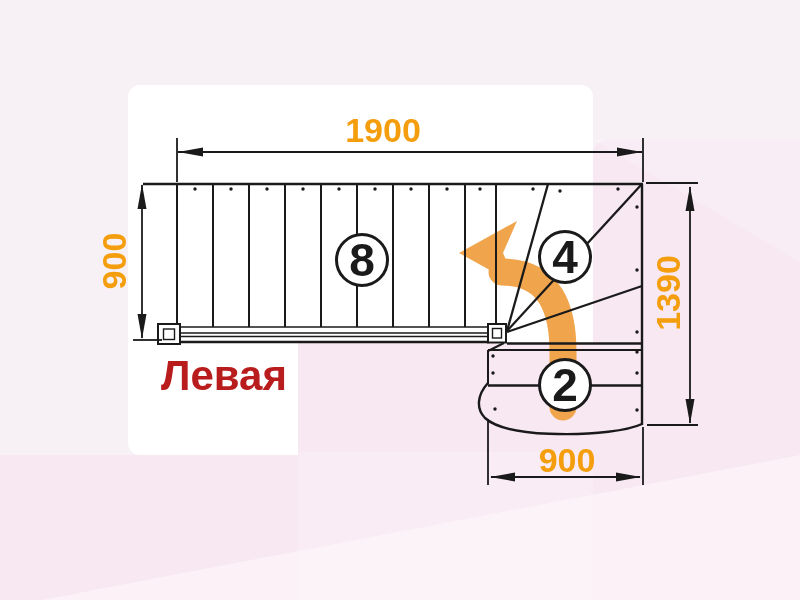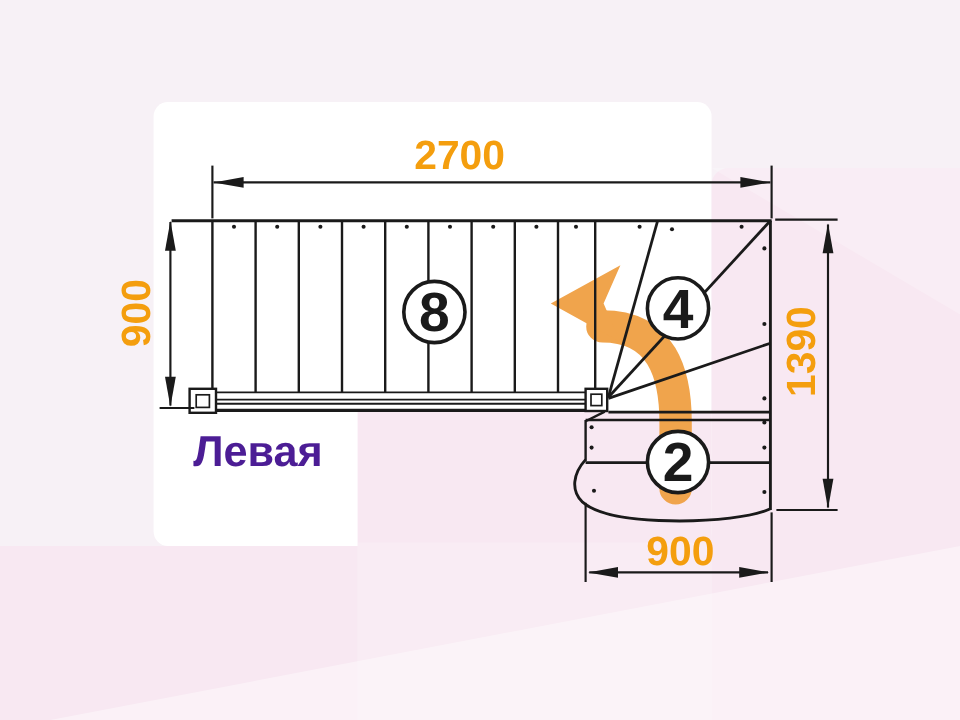--- a/index.html
+++ b/index.html
@@ -28,21 +28,21 @@
   }
   .vert{transform:rotate(-90deg);}
   .count-circle{
     position:absolute;width:54px;height:54px;border:3px solid #1a1a1a;border-radius:50%;
     background:#FFFFFF;box-sizing:border-box;
     display:flex;align-items:center;justify-content:center;
     font-size:46px;font-weight:bold;color:#1a1a1a;line-height:46px;
   }
   #plan-title{
     position:absolute;left:161px;top:352px;width:160px;
-    font-size:36px;font-weight:bold;color:#4c1d95;line-height:48px;
+    font-size:42px;font-weight:bold;color:#b91c1c;line-height:48px;
   }
 </style>
 </head>
 <body>
 
 <div id="stage">
 
   <div class="bg" id="bg-white"></div>
   <div class="bg" id="bg-pink-right"></div>
   <div class="bg" id="bg-pink-mid"></div>
@@ -161,20 +161,20 @@
   <div class="count-circle" style="left:335px;top:233px;">
     <span>8</span>
   </div>
   <div class="count-circle" style="left:538px;top:230px;">
     <span>4</span>
   </div>
   <div class="count-circle" style="left:538px;top:358px;">
     <span>2</span>
   </div>
 
-  <div class="dim-label" style="left:323px;top:112px;width:120px;">2700</div>
+  <div class="dim-label" style="left:323px;top:112px;width:120px;">1900</div>
   <div class="dim-label vert" style="left:69px;top:243px;width:90px;">900</div>
   <div class="dim-label vert" style="left:613px;top:275px;width:110px;">1390</div>
   <div class="dim-label" style="left:527px;top:442px;width:80px;">900</div>
 
   <div id="plan-title">Левая</div>
 
 </div>
 
 </body></html>

